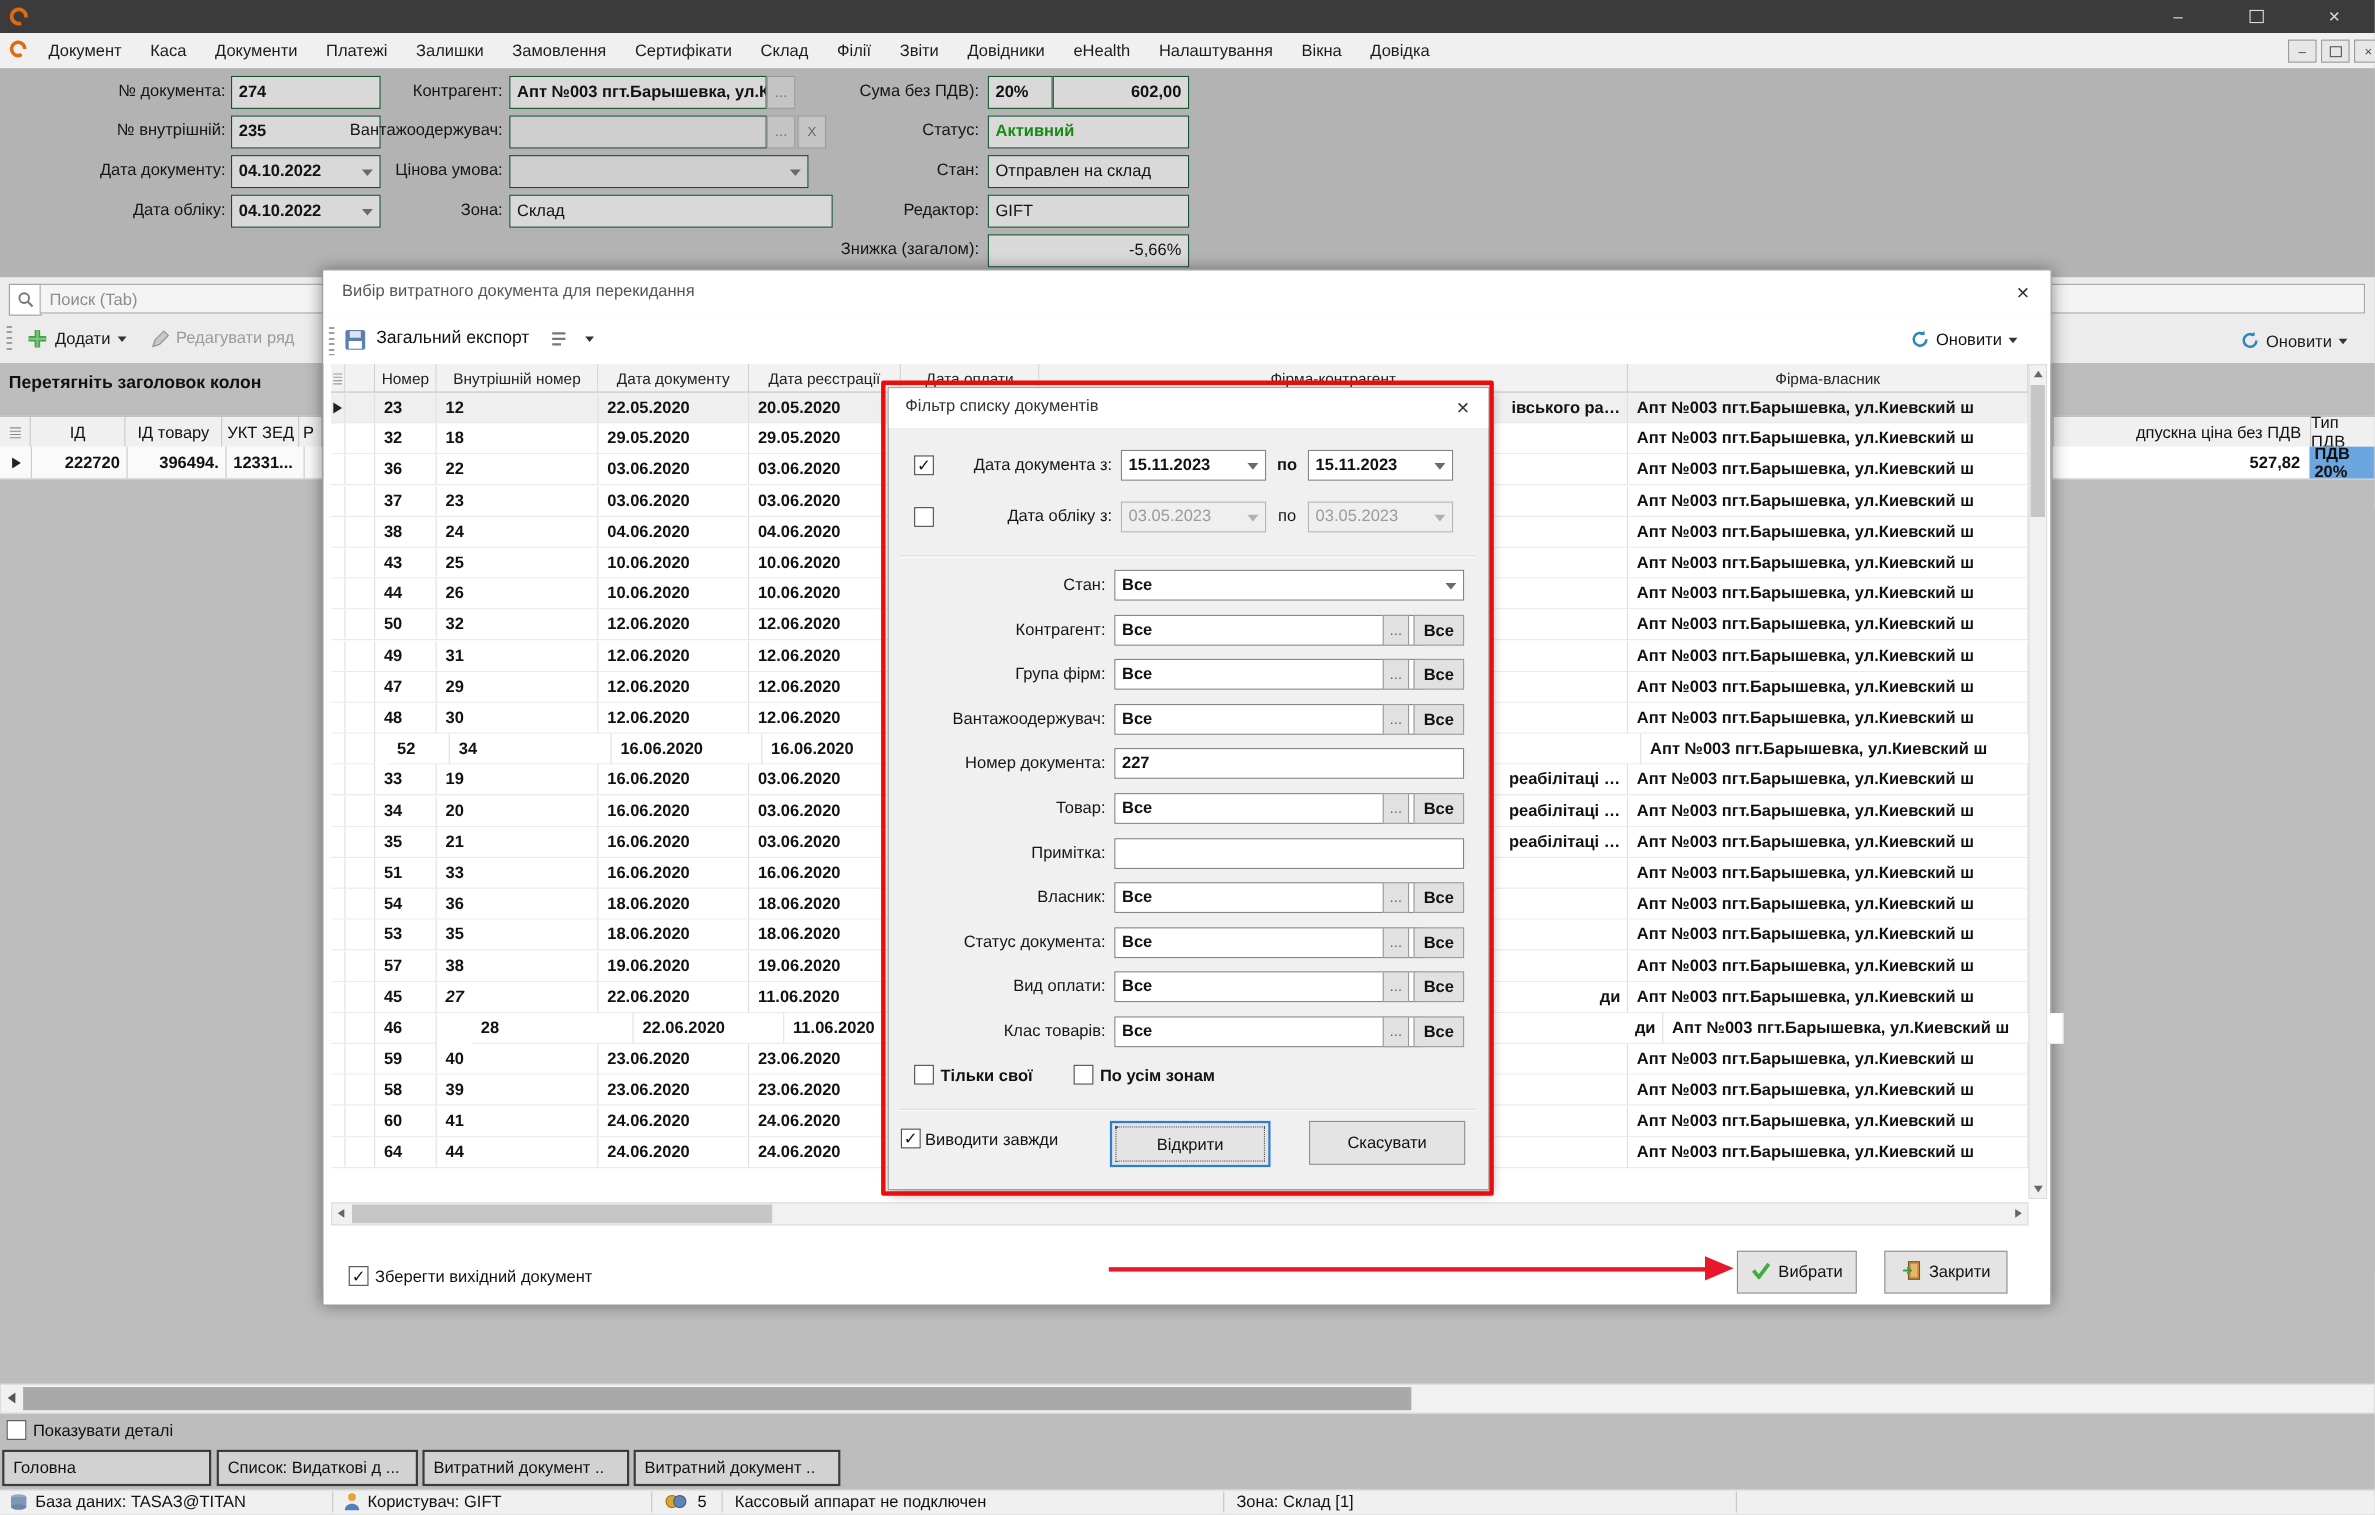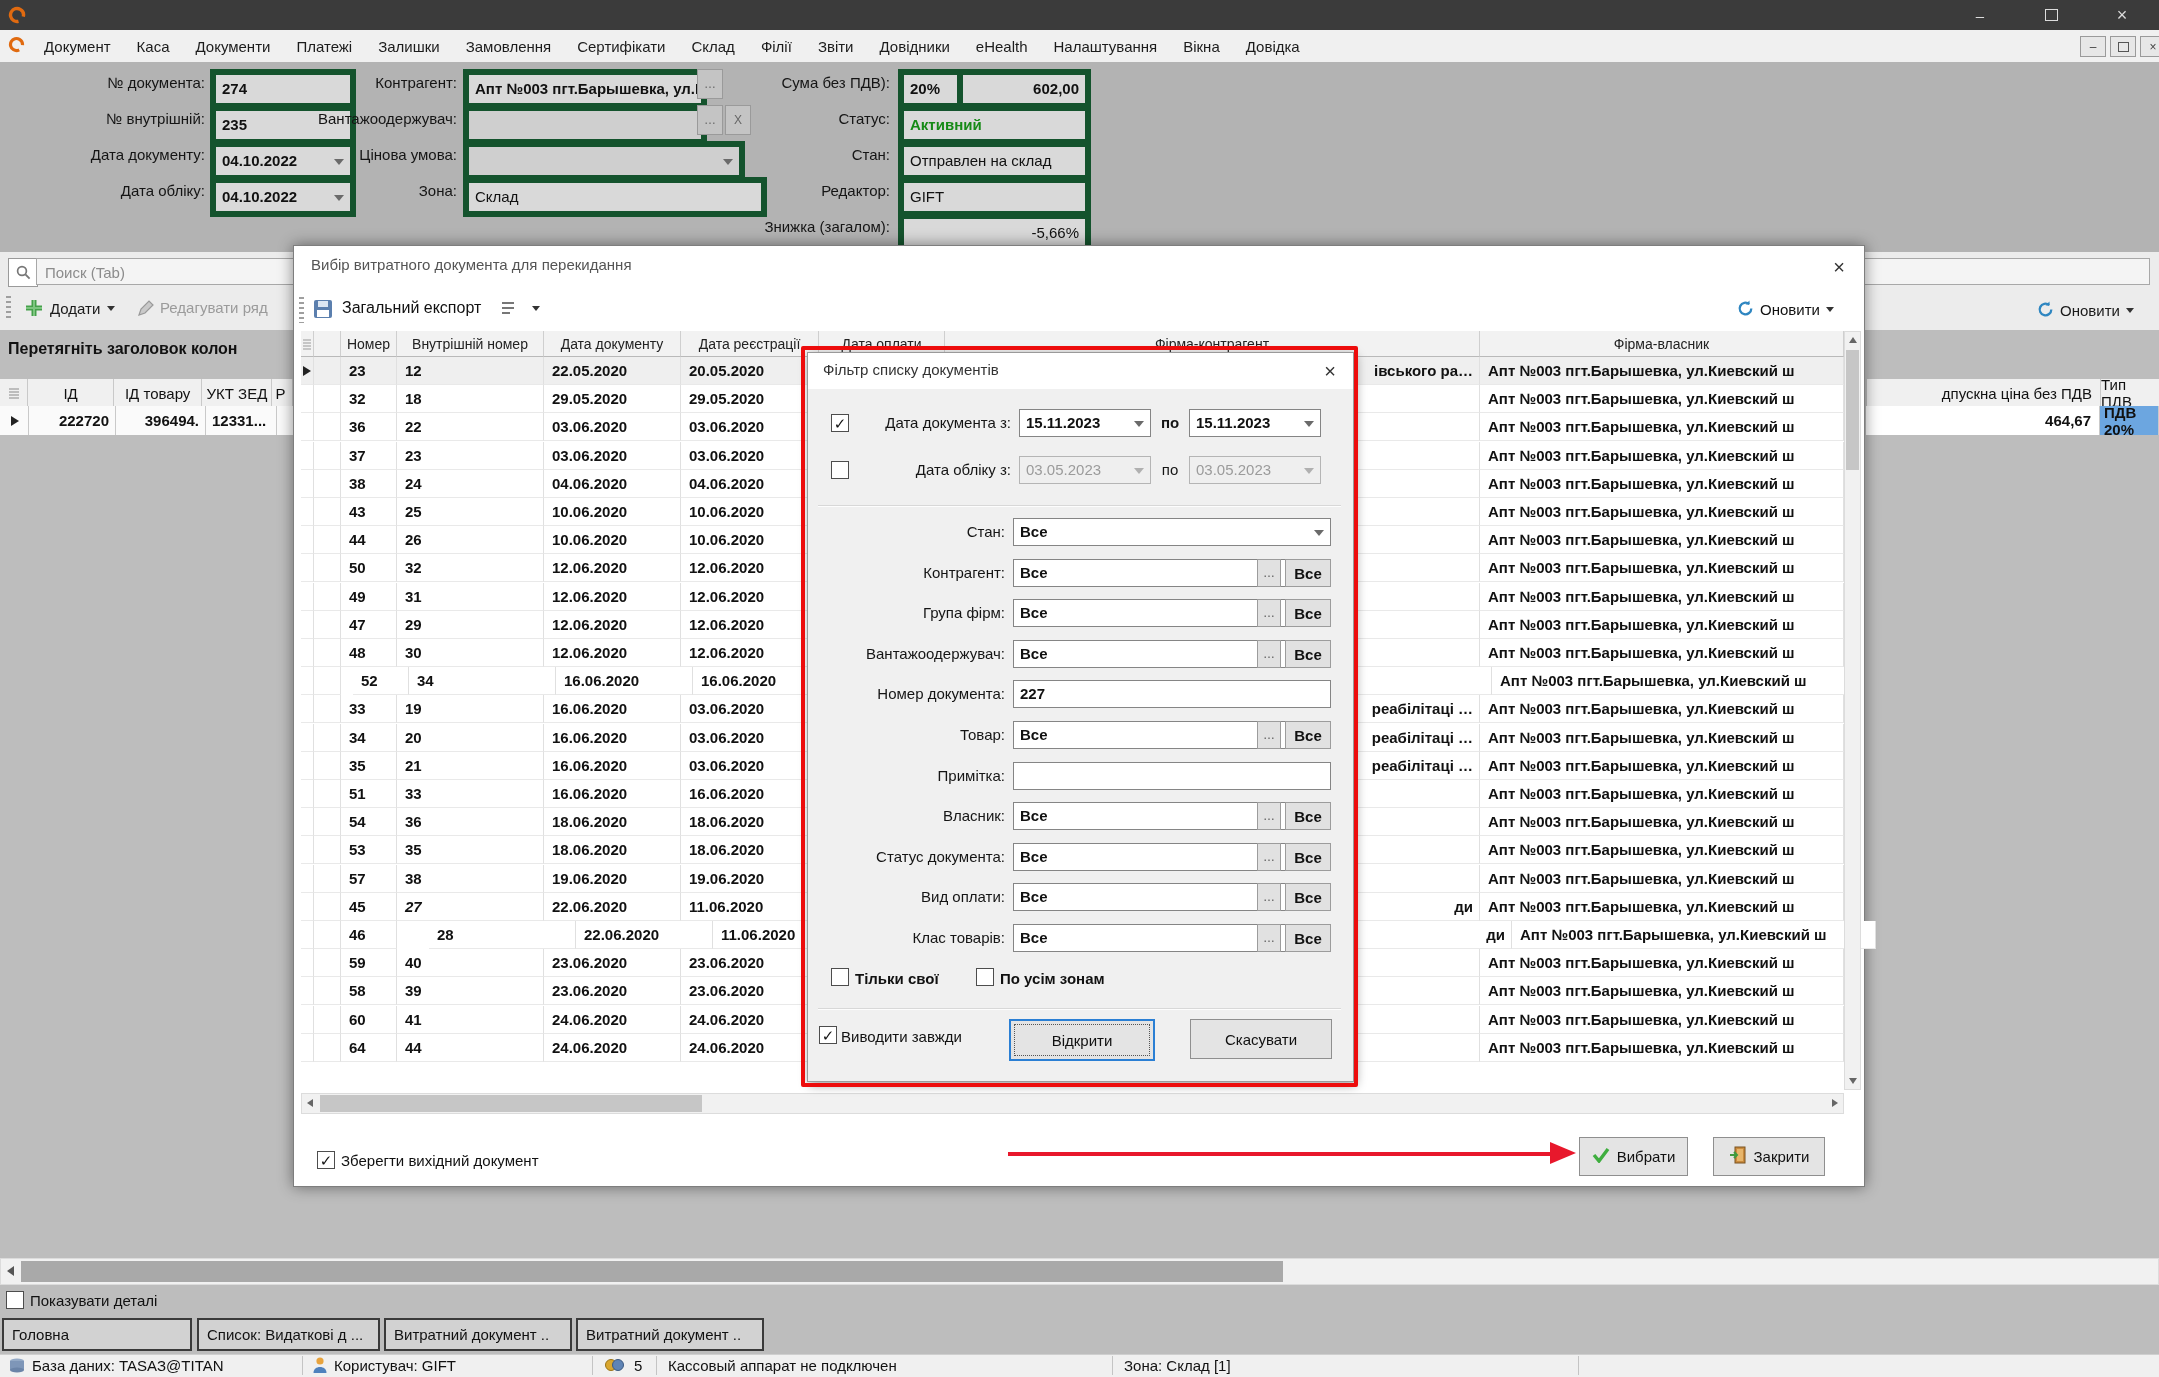--- a/index.html
+++ b/index.html
@@ -12,21 +12,21 @@
   #titlebar{left:0;top:0;width:2159px;height:30px;background:#3b3b3b;color:#e3e3e3}
   .wbtn{width:46px;height:30px;display:flex;align-items:center;justify-content:center;color:#dcdcdc;font-size:15px}
   
   #menubar{left:0;top:30px;width:2159px;height:32px;background:#f0f0f0;border-bottom:1px solid #d7d7d7}
   .menu-item{padding:0 13px;height:32px;display:flex;align-items:center;color:#1c1c1c;cursor:default}
   .childbtn{width:24px;height:19px;border:1px solid #9a9a9a;background:#e7e7e7;margin-left:4px;
             display:flex;align-items:center;justify-content:center;font-size:12px;color:#444}
   
   #formarea{left:0;top:62px;width:2159px;height:190px;background:#b3b3b3}
   .flabel{position:absolute;height:30px;line-height:30px;text-align:right;color:#151515}
-  .fbox{position:absolute;height:28px;line-height:28px;background:#d9d9d9;border:6px solid #14532d;
+  .fbox{position:absolute;height:28px;line-height:28px;background:#d9d9d9;border:1px solid #14532d;
         padding:0 6px;white-space:nowrap;overflow:hidden}
   .chev{position:absolute;right:6px;top:12px;width:0;height:0;border-left:5px solid transparent;
         border-right:5px solid transparent;border-top:6px solid #6a6a6a}
   .sqbtn{position:absolute;height:28px;width:24px;background:#c4c4c4;border:1px solid #9a9a9a;
          color:#666;display:flex;align-items:center;justify-content:center;font-size:12px}
   
   .band{left:0;top:252px;width:2159px;height:78px;background:#ececec}
   .grip{width:5px;background:repeating-linear-gradient(to bottom,#9f9f9f 0 2px,transparent 2px 5px)}
   .toollabel{color:#1a1a1a}
   .graylabel{color:#9b9b9b}
@@ -224,21 +224,21 @@
     <div class="gcell b" style="width:87px;justify-content:flex-end;padding-right:6px;box-sizing:border-box">222720</div>
     <div class="gcell b" style="width:90px;justify-content:flex-end;padding-right:6px;box-sizing:border-box">396494.</div>
     <div class="gcell b" style="width:71px;justify-content:flex-start;padding-left:6px;box-sizing:border-box">12331...</div>
   </div>
 
   <div class="abs flex ghead" style="left:1866px;top:378px;width:293px;height:28px;border-left:1px solid #bdbdbd">
     <div class="gcell" style="width:234px;justify-content:flex-end;padding-right:8px;box-sizing:border-box">дпускна ціна без ПДВ</div>
     <div class="gcell" style="width:59px;justify-content:flex-end;padding-right:4px;box-sizing:border-box">Тип ПДВ</div>
   </div>
   <div class="abs flex" style="left:1866px;top:406px;width:293px;height:29px;background:#fff;border-bottom:1px solid #bdbdbd">
-    <div class="gcell b" style="width:234px;justify-content:flex-end;padding-right:8px;box-sizing:border-box">464,67</div>
+    <div class="gcell b" style="width:234px;justify-content:flex-end;padding-right:8px;box-sizing:border-box">527,82</div>
     <div class="gcell b" style="width:59px;justify-content:flex-start;padding-left:4px;background:#6ca6e0;box-sizing:border-box">ПДВ 20%</div>
   </div>
 
   <div class="abs" id="dlg">
     <div id="dlg-title">
       <span class="abs" style="left:17px;top:10px;color:#555">Вибір витратного документа для перекидання</span>
       <span class="xclose" style="right:10px;top:8px">×</span>
     </div>
 
     <div class="abs" style="left:0;top:42px;width:100%;height:43px;background:#fff">

